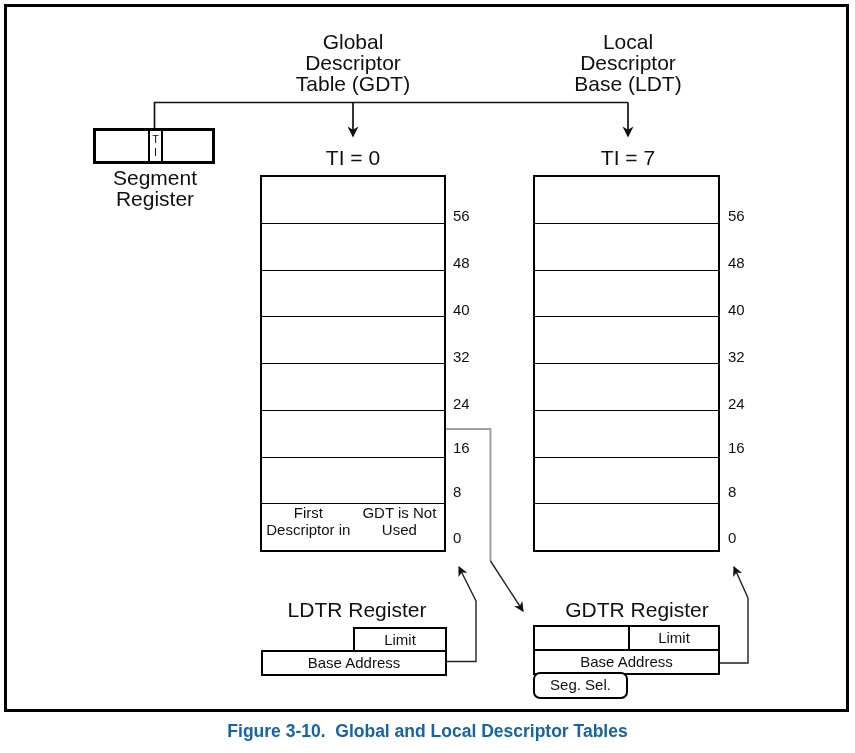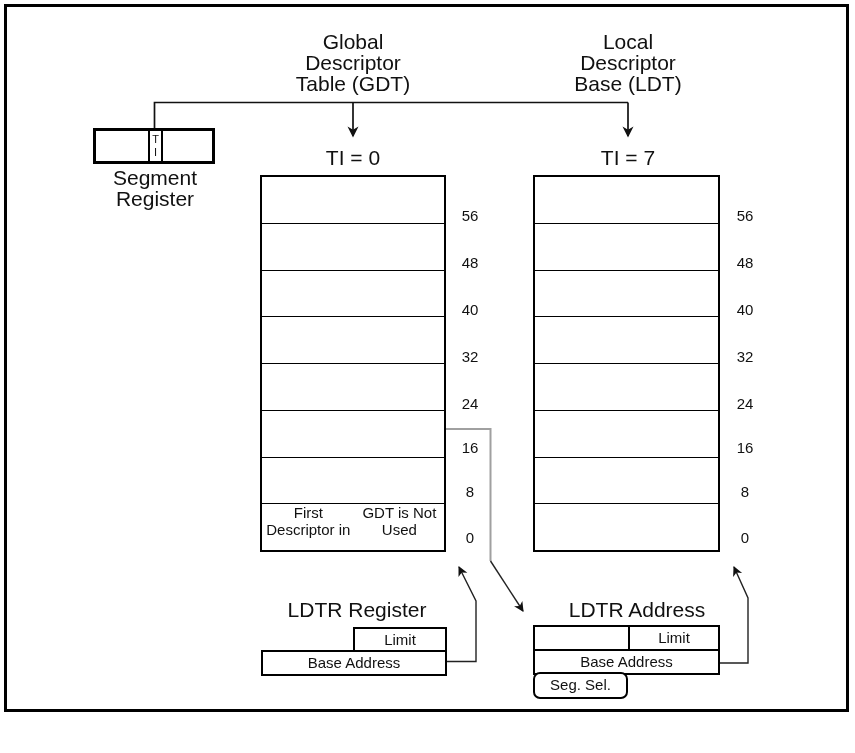--- a/index.html
+++ b/index.html
@@ -16,21 +16,21 @@
 
   svg.overlay{position:absolute;left:0;top:0;width:855px;height:753px;pointer-events:none;}
 
   
   .dtable{width:186px;height:377px;border:2.5px solid #000;box-sizing:border-box;
           display:flex;flex-direction:column;background:#fff;}
   .drow{flex:1;border-top:1.5px solid #000;display:flex;flex-direction:row;justify-content:center;}
   .drow:first-child{border-top:none;}
   .drow .line{display:block;text-align:center;font-size:15px;line-height:17px;}
 
-  .offset{position:absolute;font-size:15px;line-height:17px;width:34px;text-align:center;}
+  .offset{position:absolute;font-size:15px;line-height:17px;width:34px;text-align:left;}
 
   
   #selector-box{left:93px;top:128px;width:122px;height:36px;border:3px solid #000;box-sizing:border-box;background:#fff;}
   #selector-ti-cell{position:absolute;left:52px;top:0;height:100%;width:15px;
     border-left:2px solid #000;border-right:2px solid #000;box-sizing:border-box;
     font-size:11px;line-height:13px;text-align:center;padding-top:2px;}
   #selector-ti-cell span{display:block;}
 
   
   .regbox{border:2.5px solid #000;box-sizing:border-box;background:#fff;text-align:center;
@@ -146,24 +146,25 @@
   <div class="abs offset" style="left:728px;top:348px;">32</div>
   <div class="abs offset" style="left:728px;top:395px;">24</div>
   <div class="abs offset" style="left:728px;top:439px;">16</div>
   <div class="abs offset" style="left:728px;top:483px;">8</div>
   <div class="abs offset" style="left:728px;top:529px;">0</div>
 
   <div class="abs ctr lbl" style="left:277px;top:599px;width:160px;">LDTR Register</div>
   <div id="gdtr-limit" class="abs regbox">Limit</div>
   <div id="gdtr-base" class="abs regbox">Base Address</div>
 
-  <div class="abs ctr lbl" style="left:557px;top:599px;width:160px;">LDTR Address</div>
+  <div class="abs ctr lbl" style="left:557px;top:599px;width:160px;">GDTR Register</div>
   <div id="ldtr-box" class="abs">
     <div id="ldtr-toprow">
       <div id="ldtr-spacer"></div>
       <div id="ldtr-limit">Limit</div>
     </div>
     <div id="ldtr-base">Base Address</div>
   </div>
   <div id="ldtr-segsel" class="abs regbox">Seg. Sel.</div>
 
+  <div id="caption" class="abs">Figure 3-10.  Global and Local Descriptor Tables</div>
 
 </div>
 
 </body></html>

